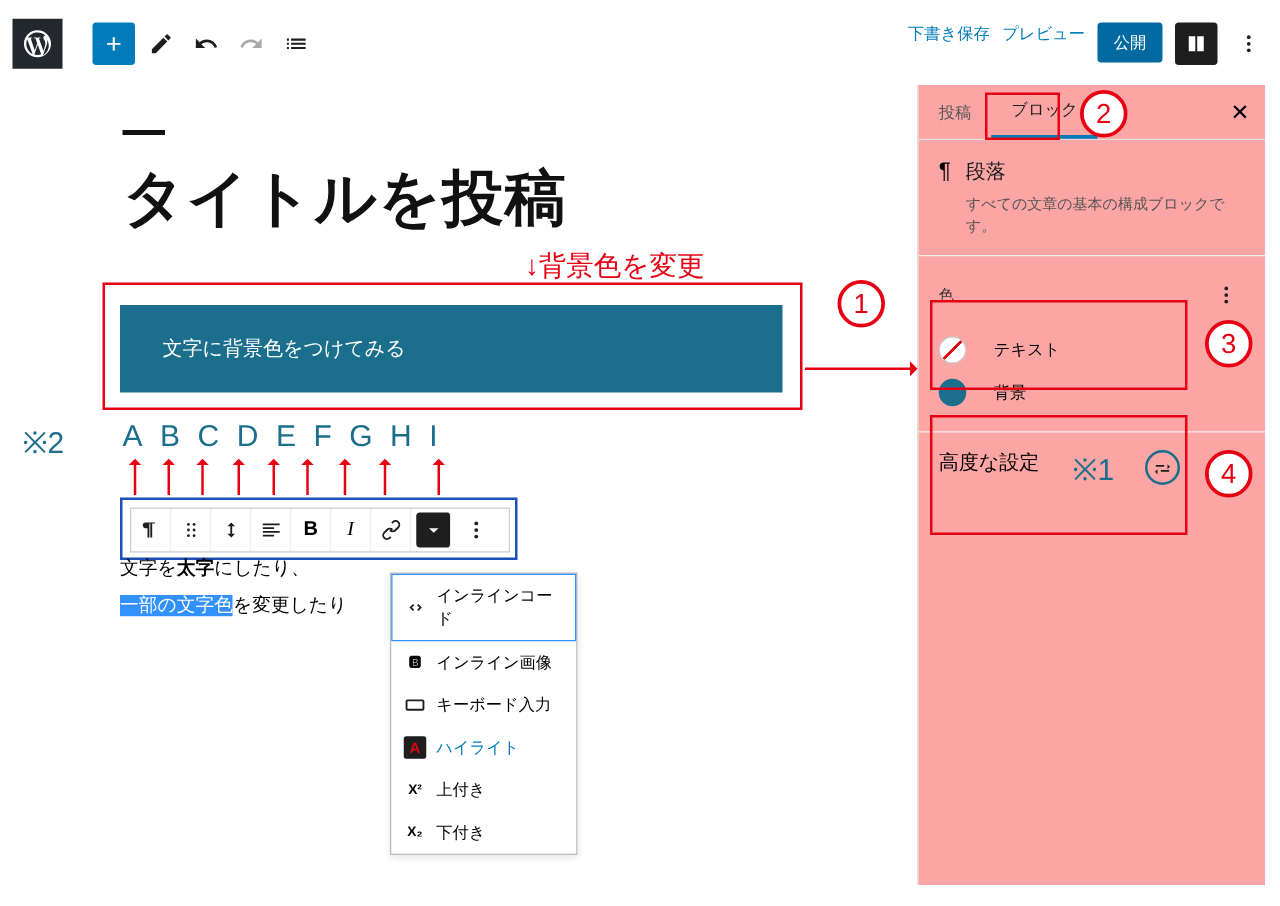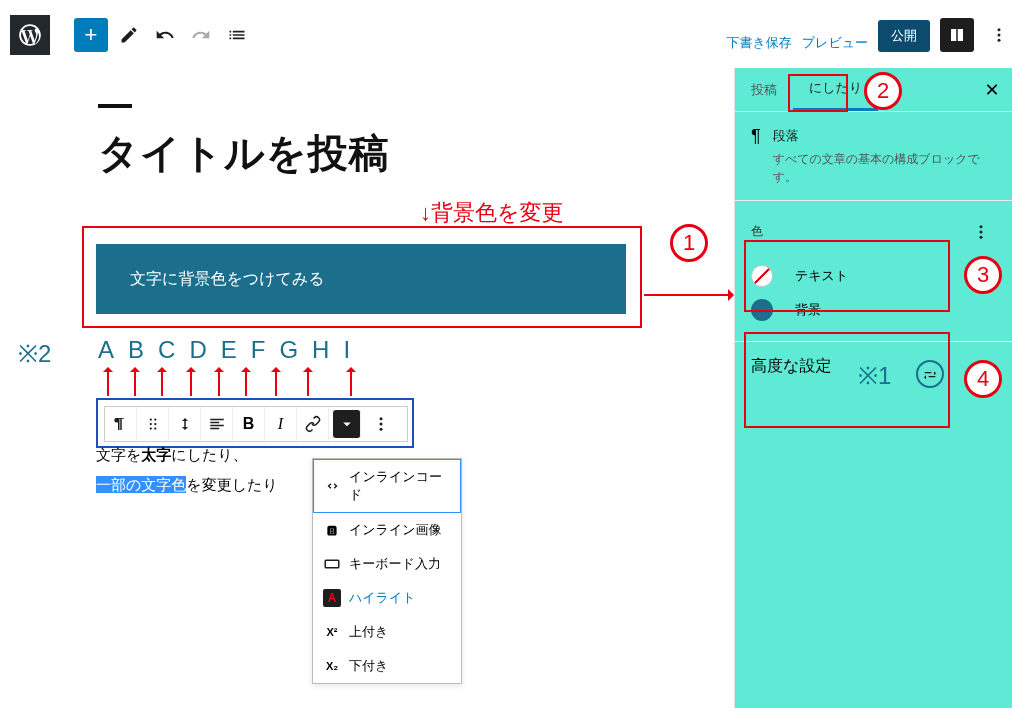--- a/index.html
+++ b/index.html
@@ -8,32 +8,32 @@
   
   .topbar { position: absolute; top: 12px; left: 0; right: 0; height: 46px; display: flex; align-items: center; padding: 0 10px; }
   .wp-logo { width: 40px; height: 40px; background: #23282d; display:flex; align-items:center; justify-content:center; margin-right: 24px; }
   .wp-logo svg { width: 26px; height: 26px; fill: #fff; }
   .toolbar-left { display:flex; gap: 6px; align-items:center; }
   .sq-btn { width: 34px; height: 34px; border-radius: 3px; display:flex; align-items:center; justify-content:center; cursor:pointer; }
   .add-btn { background:#007cba; color:#fff; font-size:22px; }
   .tool-ico { color:#1e1e1e; width:30px; height:30px; }
   .tool-ico svg { width:20px; height:20px; fill:#1e1e1e; }
   .tool-ico.dim svg { fill:#aaa; }
-  .toolbar-right { margin-left:auto; display:flex; gap:10px; align-items:flex-end; }
+  .toolbar-right { margin-left:auto; display:flex; gap:10px; align-items:flex-start; }
   .link-btn { color:#007cba; font-size:13px; cursor:pointer; }
-  .publish-btn { background:#0c4a6e; color:#fff; padding:7px 13px; border-radius:3px; font-size:13px; cursor:pointer; }
+  .publish-btn { background:#0369a1; color:#fff; padding:7px 13px; border-radius:3px; font-size:13px; cursor:pointer; }
   .panel-toggle { width:34px; height:34px; background:#1e1e1e; border-radius:3px; display:flex; align-items:center; justify-content:center; }
   .panel-toggle svg { fill:#fff; width:18px; height:18px; }
   .kebab { width:30px; height:34px; display:flex; align-items:center; justify-content:center; cursor:pointer; }
   .kebab svg { width:18px; height:18px; fill:#1e1e1e; }
 
   
   .canvas { position:absolute; left:18px; top:70px; width:700px; }
   .title-dash { width:34px; height:4px; background:#111; margin:34px 0 18px 80px; }
-  .post-title { font-size:40px; font-weight:700; margin-left:80px; color:#111; letter-spacing:1px; }
+  .post-title { font-size:49px; font-weight:700; margin-left:80px; color:#111; letter-spacing:1px; }
 
   .anno-bgchange { position:absolute; left:420px; top:198px; color:#e60012; font-size:22px; }
 
   .block-bg-wrap { position:absolute; left:82px; top:226px; border:2px solid #e60012; width:560px; height:102px; }
   .block-bg { position:absolute; left:12px; top:16px; width:530px; height:70px; background:#1b6f8c; color:#fff; display:flex; align-items:center; padding-left:34px; font-size:16px; }
 
   .anno-asterisk2 { position:absolute; left:18px; top:336px; color:#1b6f8c; font-size:24px; }
   .letters { position:absolute; left:98px; top:336px; color:#1b6f8c; font-size:24px; display:flex; gap:14px; font-weight:400; }
   .letters span { display:inline-block; }
 
@@ -56,31 +56,31 @@
 
   .dropdown { position:absolute; left:312px; top:458px; width:150px; border:1px solid #bbb; background:#fff; font-size:13px; box-shadow:0 2px 6px rgba(0,0,0,.1); }
   .dd-item { display:flex; align-items:center; gap:8px; padding:8px 10px; cursor:pointer; }
   .dd-item.sel { border:1px solid #3390ff; }
   .dd-item svg, .dd-item .ico { width:18px; height:18px; fill:#1e1e1e; display:flex; align-items:center; justify-content:center; }
   .dd-item.hl-item .ico { background:#1e1e1e; color:#e60012; font-size:12px; font-weight:700; border-radius:2px; }
   .dd-item.hl-item { color:#007cba; }
   .ico-txt { font-size:11px; font-weight:600; }
 
   
-  .sidebar { position:absolute; right:12px; top:68px; width:278px; border-left:1px solid #e0e0e0; height:640px; background:#5eead4; }
+  .sidebar { position:absolute; right:12px; top:68px; width:278px; border-left:1px solid #e0e0e0; height:640px; background:#fca5a5; }
   .sb-tabs { display:flex; border-bottom:1px solid #e0e0e0; height:44px; align-items:stretch; }
   .sb-tab { padding:0 16px; display:flex; align-items:center; font-size:13px; cursor:pointer; color:#555; }
   .sb-tab.active { border-bottom:3px solid #007cba; color:#1e1e1e; font-weight:500; }
   .sb-close { margin-left:auto; width:40px; display:flex; align-items:center; justify-content:center; cursor:pointer; font-size:18px; }
 
   .sb-section { padding:14px 16px; border-bottom:1px solid #eee; }
   .sb-block-info { display:flex; gap:12px; }
   .sb-block-info .icon { font-size:18px; }
   .sb-block-info .txt { font-size:12px; color:#555; line-height:1.5; }
-  .sb-block-info .name { font-weight:500; color:#1e1e1e; margin-bottom:4px; font-size:13px; }
+  .sb-block-info .name { font-weight:500; color:#1e1e1e; margin-bottom:4px; font-size:16px; }
 
   .sb-panel-title { font-size:12px; display:flex; align-items:center; justify-content:space-between; color:#333; margin-bottom:10px; }
   .color-row { display:flex; align-items:center; gap:22px; padding:6px 0; font-size:13px; cursor:pointer; }
   .swatch { width:22px; height:22px; border-radius:50%; border:1px solid #ccc; }
   .swatch.none { background:linear-gradient(135deg, #fff 45%, #e60012 46%, #e60012 54%, #fff 55%); }
   .swatch.teal { background:#1b6f8c; border:none; }
 
   .typo-row { display:flex; justify-content:space-between; align-items:center; font-size:11px; color:#555; margin:6px 0 10px; }
   .size-btns { display:flex; border:1px solid #ddd; border-radius:3px; overflow:hidden; }
   .size-btn { flex:1; text-align:center; padding:8px 0; font-size:12px; cursor:pointer; }
@@ -265,21 +265,21 @@
     </div>
   <div class="dd-item">
       <span class="ico ico-txt">X₂</span>
       <span>下付き</span>
     </div>
 </div>
 
 <div class="sidebar">
   <div class="sb-tabs">
     <div class="sb-tab">投稿</div>
-    <div class="sb-tab active">にしたり</div>
+    <div class="sb-tab active">ブロック</div>
     <div class="sb-close">✕</div>
   </div>
   <div class="sb-section">
     <div class="sb-block-info">
       <div class="icon">¶</div>
       <div class="txt">
         <div class="name">段落</div>
         <div>すべての文章の基本の構成ブロックです。</div>
       </div>
     </div>

